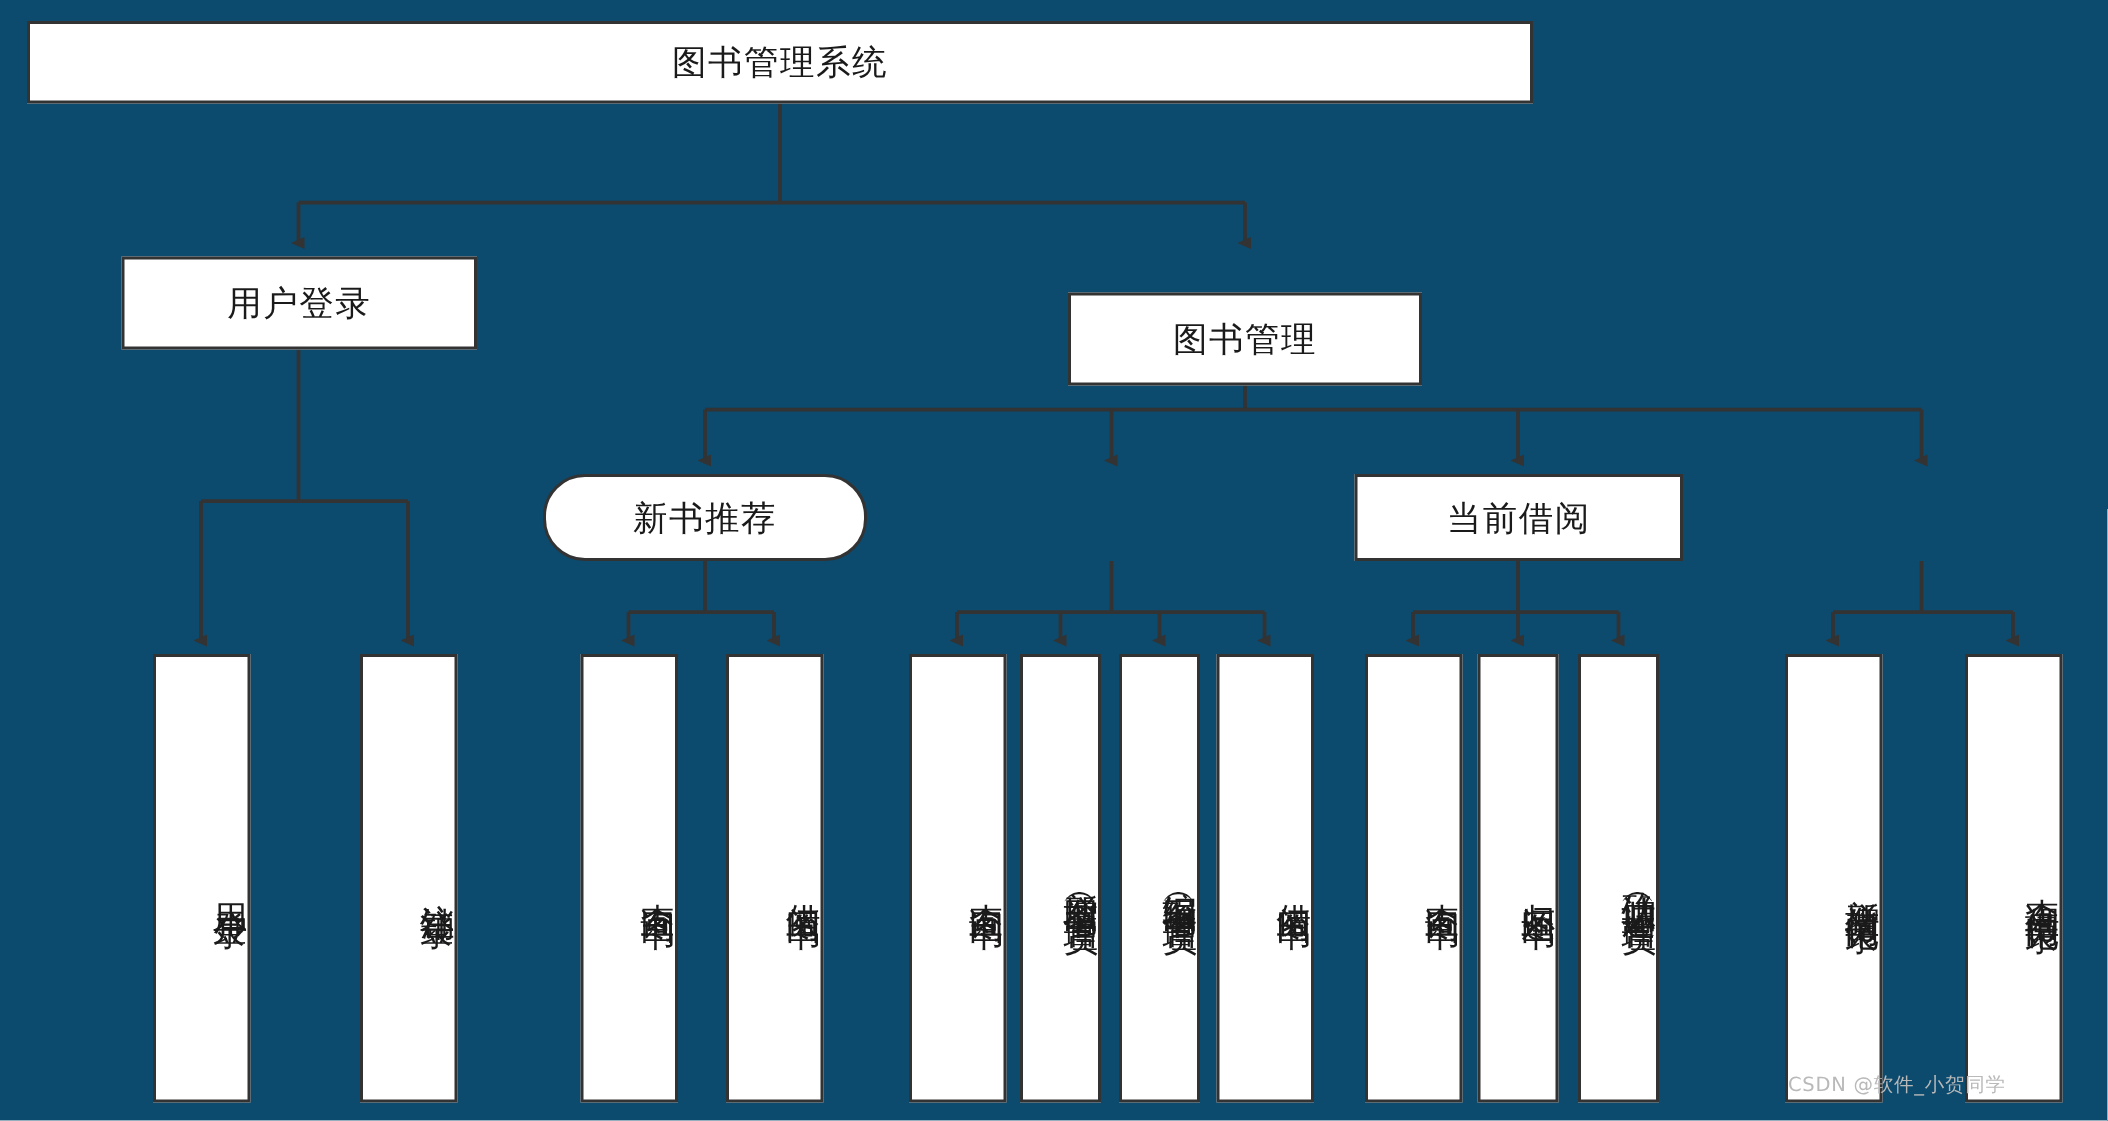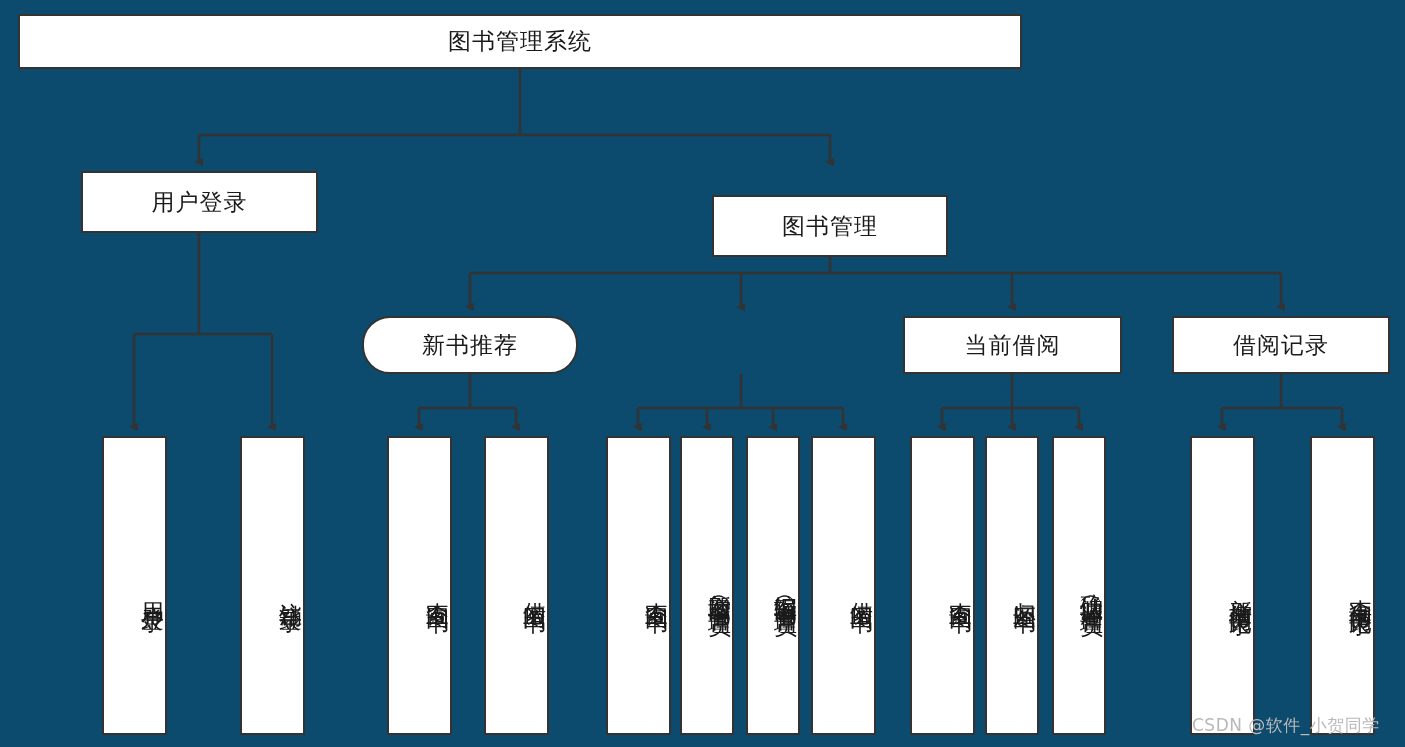--- a/index.html
+++ b/index.html
@@ -48,21 +48,21 @@
     padding-top: 8px;
     line-height: 1.05;
   }
   .node.vert .vtext {
     writing-mode: vertical-rl;
     text-orientation: upright;
     white-space: nowrap;
   }
   .watermark {
     position: absolute;
-    font-size: 17px;
+    font-size: 13px;
     color: #b9b9b9;
     white-space: nowrap;
     letter-spacing: 0.5px;
   }
 </style>
 </head>
 <body>
 
 <div id="canvas">
 
@@ -126,23 +126,20 @@
   <div class="node horiz" style="left:712px;top:171px;width:236px;height:62px;margin-top:24px;">
     <span>图书管理</span>
   </div>
 
   <div class="node horiz" style="left:362px;top:316px;width:216px;height:58px;border-radius:28px;">
     <span>新书推荐</span>
   </div>
   <div class="node horiz" style="left:903px;top:316px;width:219px;height:58px;align-items:center;">
     <span>当前借阅</span>
   </div>
-  <div class="node horiz" style="left:1172px;top:316px;width:218px;height:58px;">
-    <span>借阅记录</span>
-  </div>
 
   <div class="node vert" style="left:102px;top:436px;width:65px;height:299px;">
     <span class="vtext">用户登录</span>
   </div>
   <div class="node vert" style="left:240px;top:436px;width:65px;height:299px;">
     <span class="vtext">注销登录</span>
   </div>
   <div class="node vert" style="left:387px;top:436px;width:65px;height:299px;">
     <span class="vtext">查询图书</span>
   </div>

